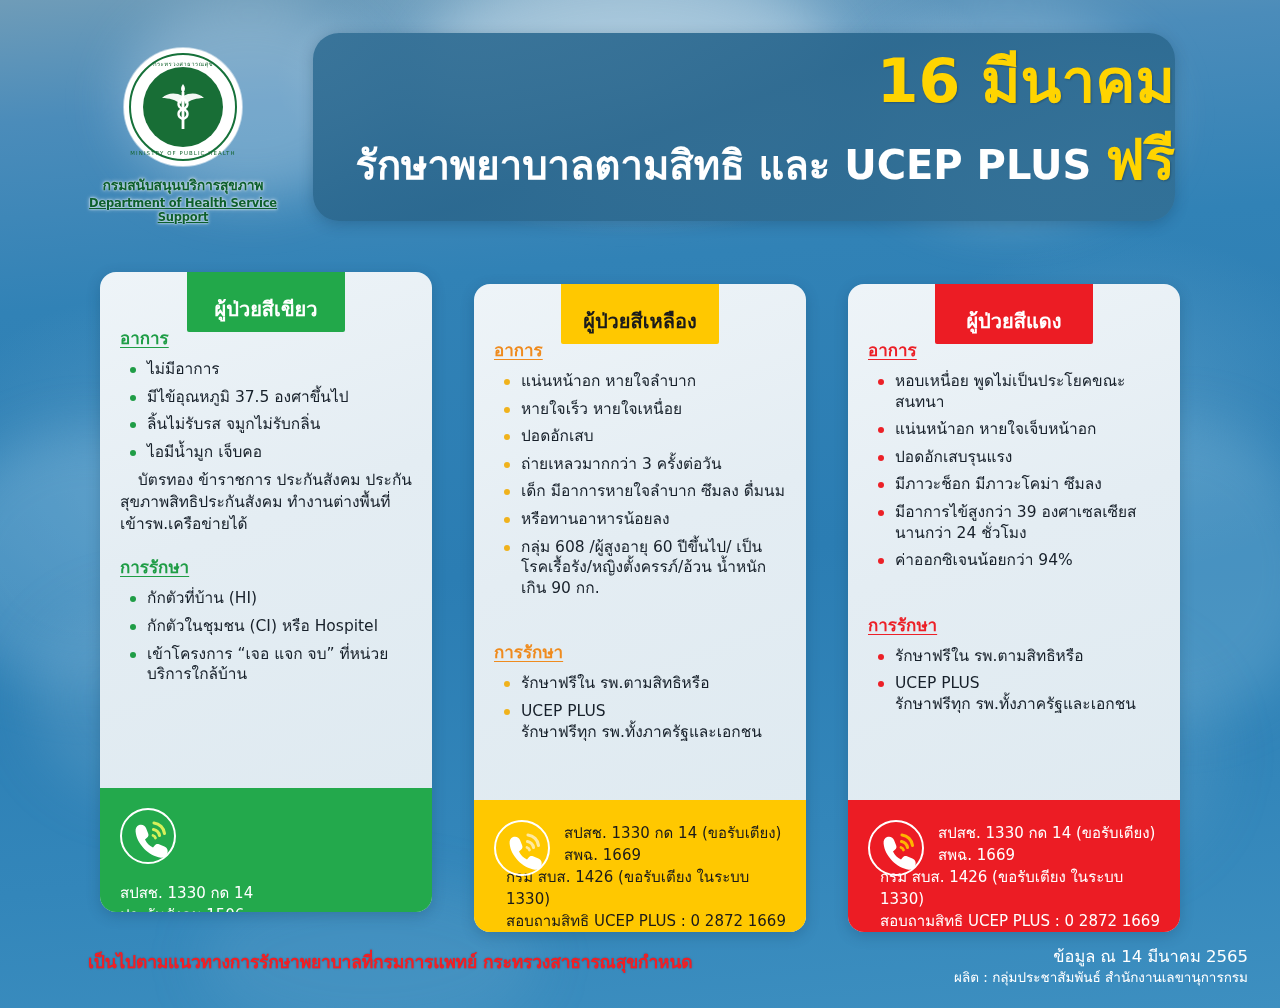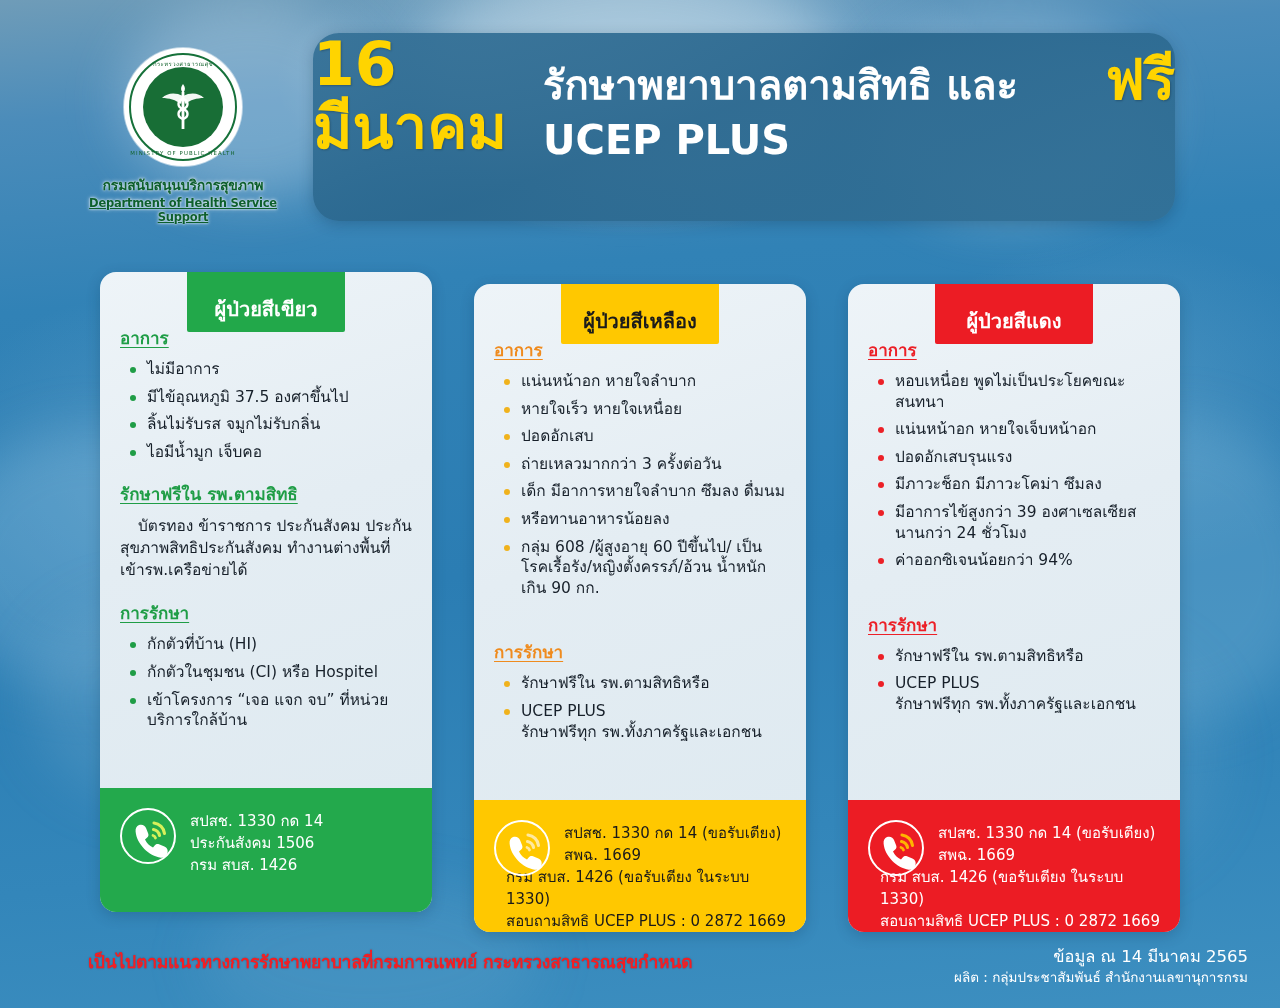--- a/index.html
+++ b/index.html
@@ -104,21 +104,22 @@
     text-decoration: underline;
   }
 
   .title-plate {
     position: absolute;
     left: 313px; top: 33px;
     width: 862px; height: 188px;
     background: linear-gradient(160deg, rgba(52,112,150,0.92) 0%, rgba(43,104,143,0.95) 45%, rgba(50,112,150,0.93) 100%);
     border-radius: 26px;
     display: flex;
-    align-items: flex-start;
+    flex-direction: column;
+    align-items: flex-end;
     justify-content: center;
     box-shadow: 0 3px 14px rgba(10,40,65,0.25);
   }
   .title-line1 {
     color: #ffd400;
     font-size: 60px;
     font-weight: bold;
     line-height: 1.05;
     letter-spacing: 0px;
     text-shadow: 1px 1px 2px rgba(0,0,0,0.22);
@@ -229,21 +230,21 @@
     text-indent: 18px;
   }
 
   .card-foot {
     flex: 0 0 auto;
     display: flex;
     align-items: flex-start;
     gap: 14px;
     padding: 18px 16px 16px 20px;
   }
-  .green  .card-foot { background: #23a94c; height: 124px; }
+  .green  .card-foot { background: #23a94c; height: 124px; flex-direction: column; }
   .yellow .card-foot { background: #ffc800; height: 132px; }
   .red    .card-foot { background: #ec1c24; height: 132px; }
 
   .phone-icon {
     flex: 0 0 auto;
     width: 56px; height: 56px;
     border-radius: 50%;
     border: 2.5px solid #ffffff;
     position: relative;
     margin-top: 2px;
@@ -332,21 +333,20 @@
       <div class="card green">
         <div class="card-head">ผู้ป่วยสีเขียว</div>
         <div class="card-body">
           <div class="sec-head">อาการ</div>
           <ul class="bullets">
             <li>ไม่มีอาการ</li>
             <li>มีไข้อุณหภูมิ 37.5  องศาขึ้นไป</li>
             <li>ลิ้นไม่รับรส จมูกไม่รับกลิ่น</li>
             <li>ไอมีน้ำมูก เจ็บคอ</li>
           </ul>
-          <div class="sec-head gap">รักษาฟรีใน รพ.ตามสิทธิ</div>
           <div class="para">บัตรทอง ข้าราชการ ประกันสังคม ประกันสุขภาพสิทธิประกันสังคม ทำงานต่างพื้นที่เข้ารพ.เครือข่ายได้</div>
           <div class="sec-head gap" style="">การรักษา</div>
           <ul class="bullets">
             <li>กักตัวที่บ้าน (HI)</li>
             <li>กักตัวในชุมชน (CI) หรือ Hospitel</li>
             <li>เข้าโครงการ “เจอ แจก จบ” ที่หน่วยบริการใกล้บ้าน</li>
           </ul>
         </div>
         <div class="card-foot">  
           <div class="phone-icon">

